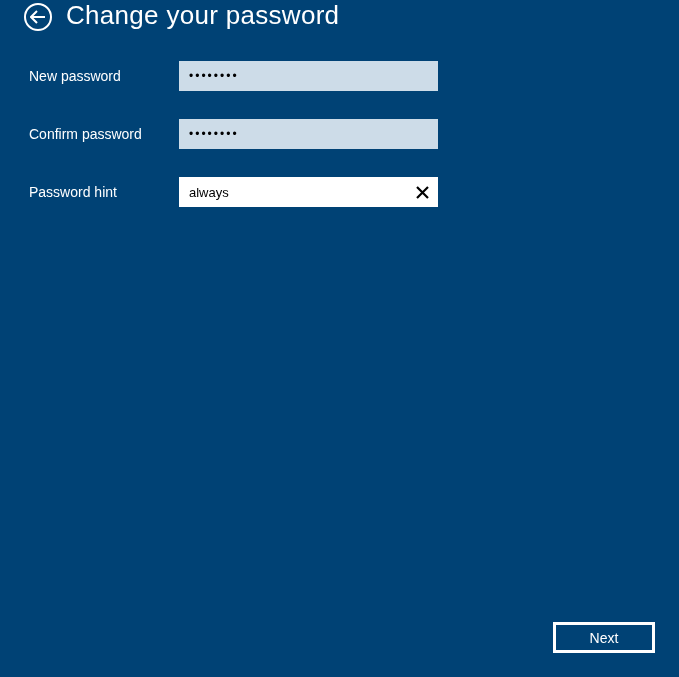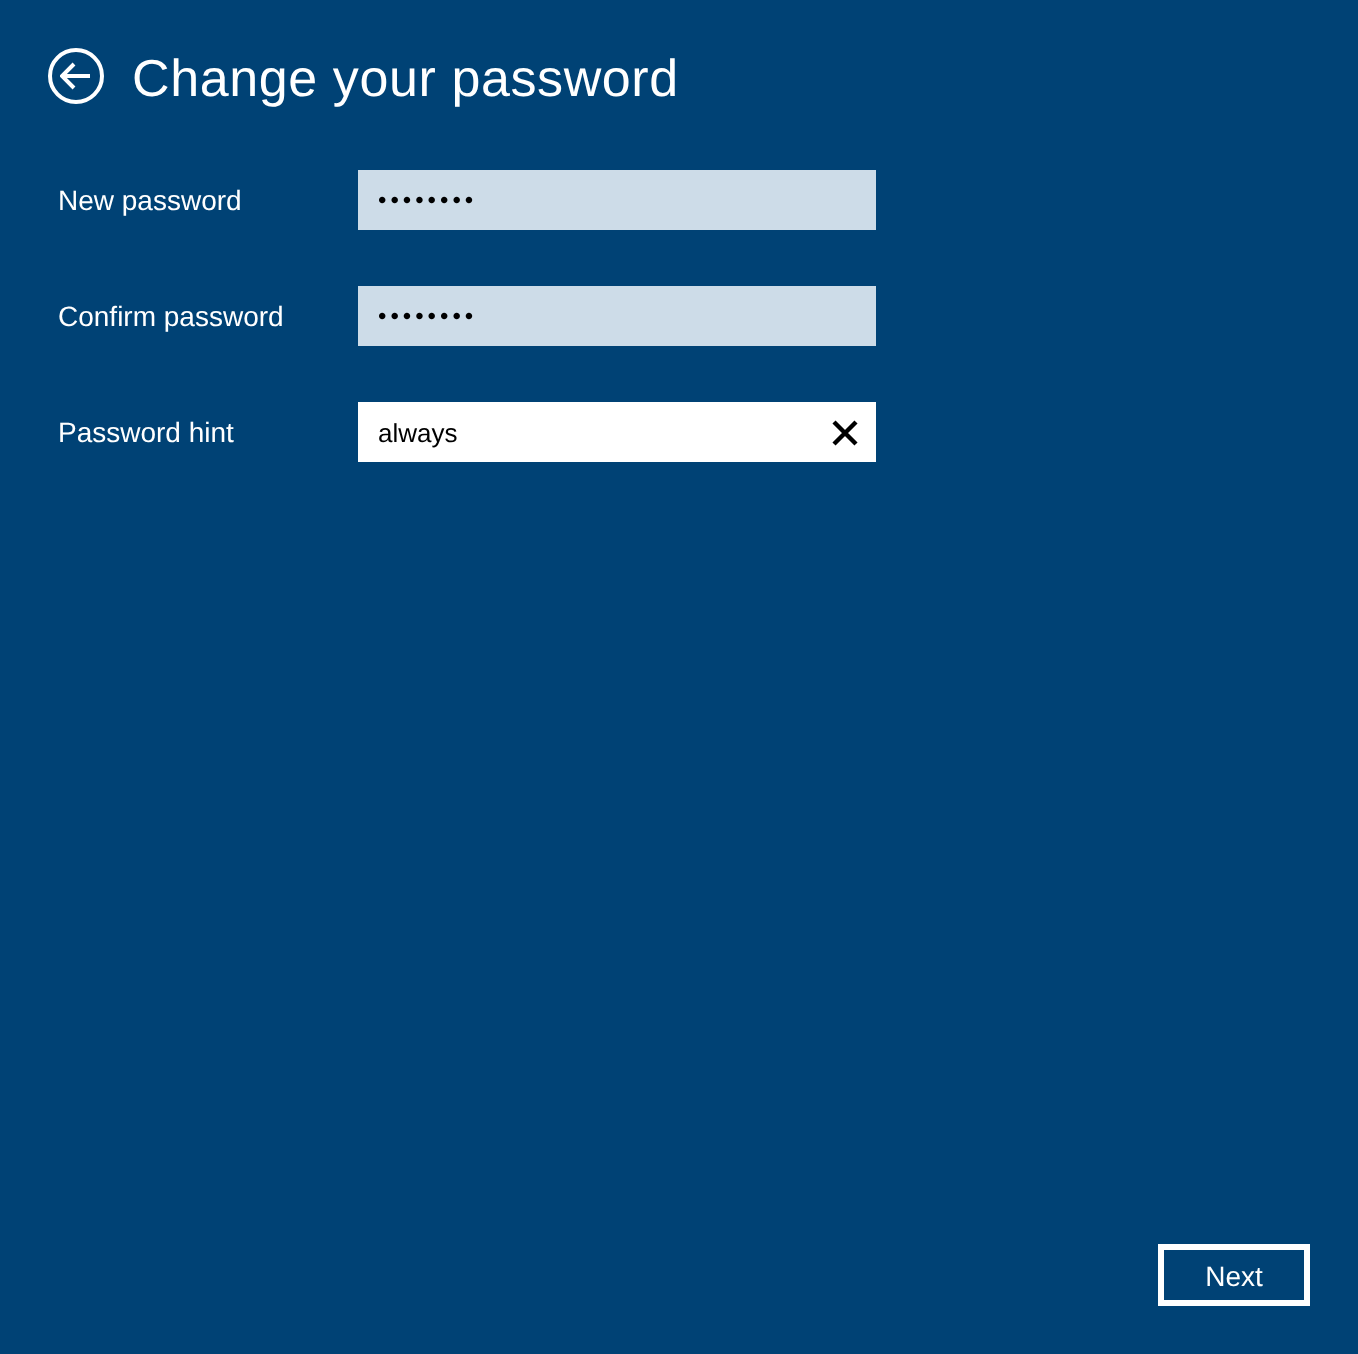--- a/index.html
+++ b/index.html
@@ -11,22 +11,21 @@
       width: 679px;
       height: 677px;
       background-color: #004275;
       font-family: "Segoe UI", Arial, sans-serif;
       color: #ffffff;
       position: relative;
       overflow: hidden;
     }
     .header {
       display: flex;
-      align-items: flex-start;
-      padding-top: 24px;
+      align-items: flex-end;
       padding-left: 24px;
       gap: 14px;
     }
     .back-button {
       width: 28px;
       height: 28px;
       border: 2px solid #ffffff;
       border-radius: 50%;
       display: flex;
       align-items: center;
@@ -98,21 +97,21 @@
       font-weight: bold;
     }
     .button-bar {
       position: absolute;
       bottom: 24px;
       right: 24px;
       display: flex;
       gap: 18px;
     }
     .action-button {
-      width: 76px;
+      width: 102px;
       height: 31px;
       border: 2px solid #ffffff;
       background: transparent;
       color: #ffffff;
       font-size: 14px;
       font-family: "Segoe UI", Arial, sans-serif;
       cursor: pointer;
       display: flex;
       align-items: center;
       justify-content: center;

